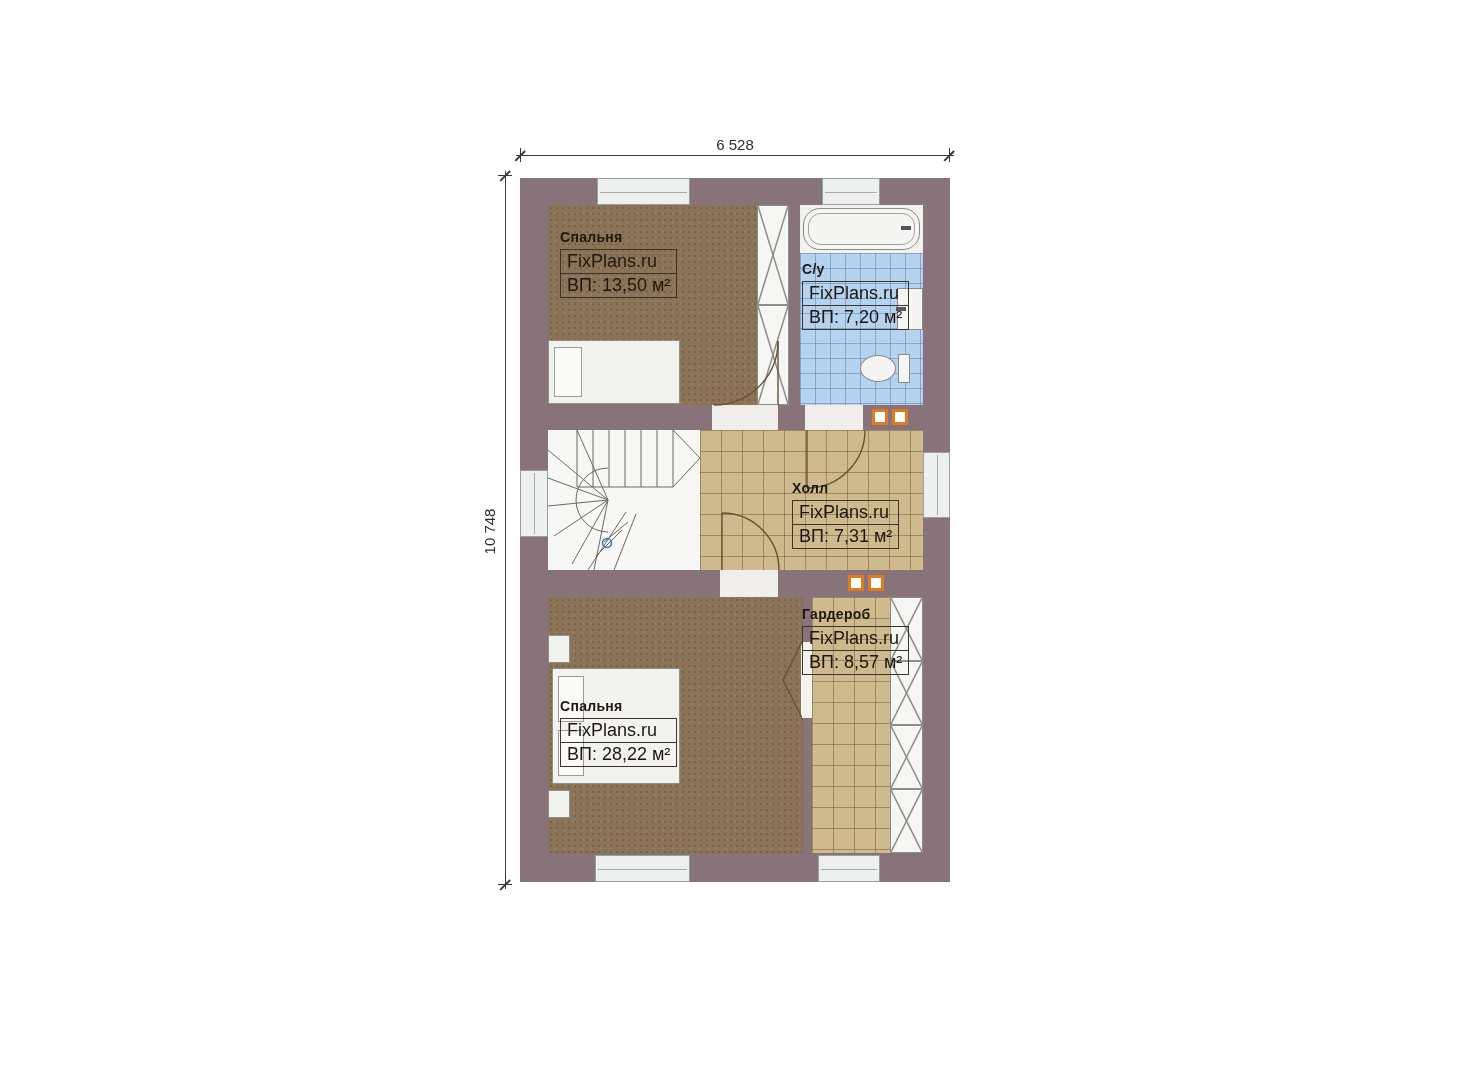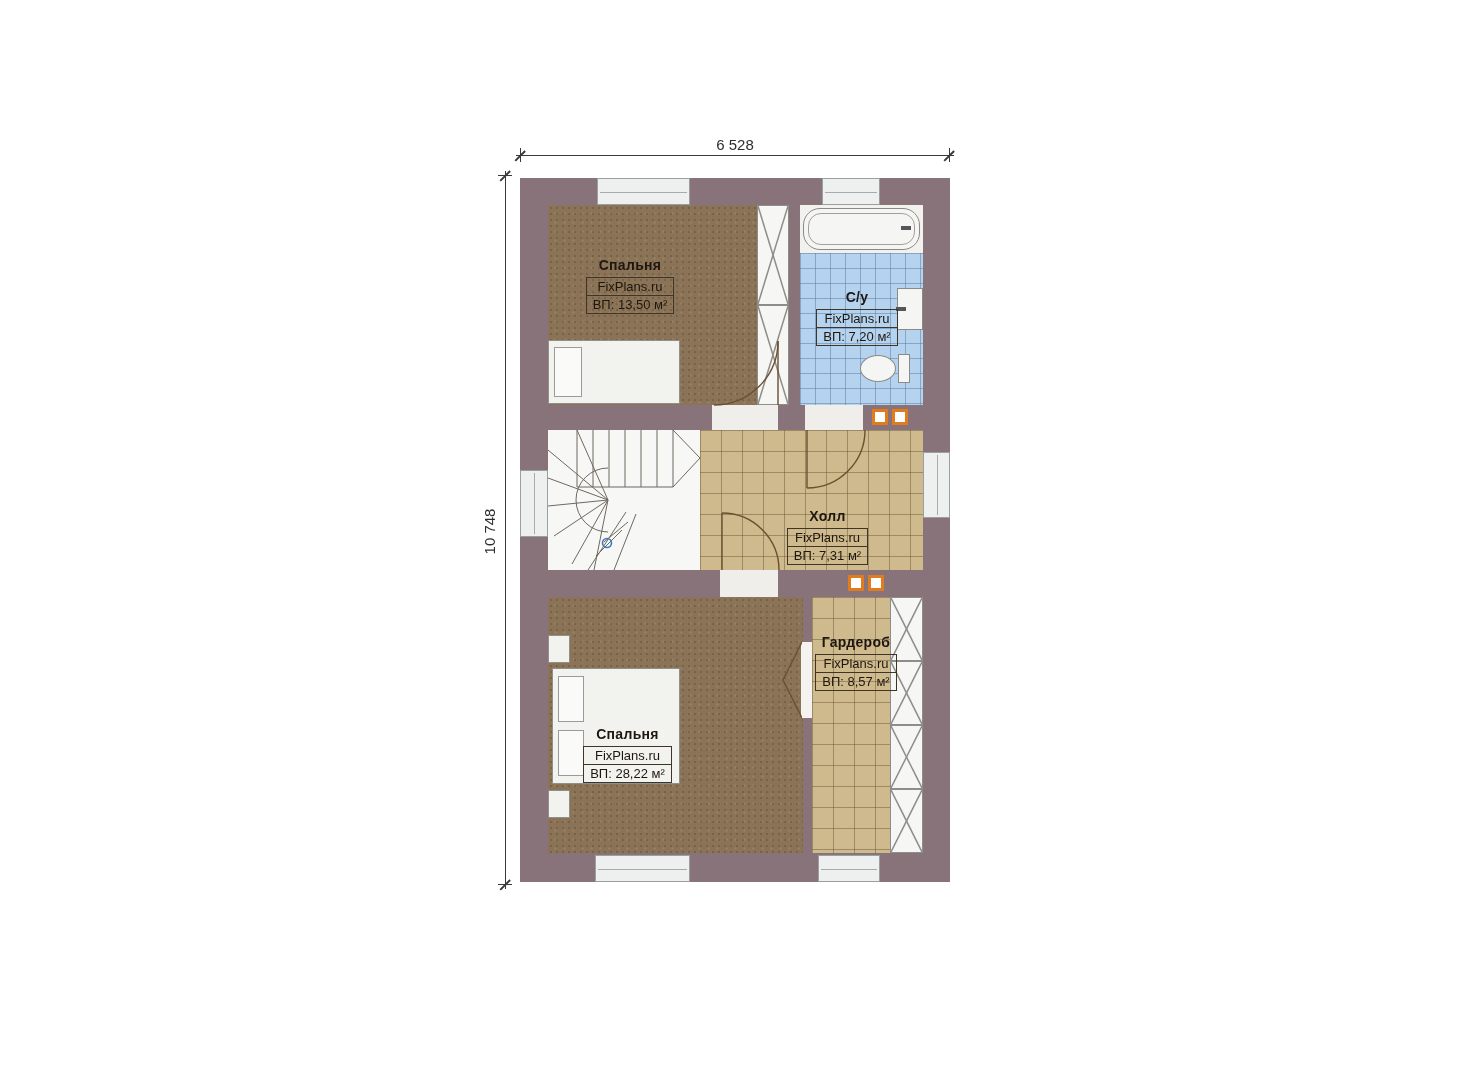--- a/index.html
+++ b/index.html
@@ -57,24 +57,24 @@
 
   .tub{background:#f5f5f3;border:1.5px solid #8a8a88;border-radius:17px;box-sizing:border-box;}
   .tub-inner{position:absolute;inset:4px;border:1px solid #a0a09c;border-radius:13px;}
   .toilet-bowl{background:#f5f5f3;border:1.5px solid #8a8a88;border-radius:50%;box-sizing:border-box;}
   .toilet-tank{background:#f5f5f3;border:1.5px solid #8a8a88;box-sizing:border-box;}
   .sink{background:#f5f5f3;border:1.5px solid #8a8a88;box-sizing:border-box;}
   .faucet-dot{position:absolute;width:10px;height:4px;background:#56565a;}
 
   .vent{width:16px;height:16px;background:#ffffff;border:3px solid var(--vent-accent,#e07c1e);box-sizing:border-box;}
 
-  .room-label{text-align:center;color:#1e170f;margin-top:28px;}
+  .room-label{text-align:left;color:#1e170f;}
   .room-title{font-size:14px;font-weight:bold;letter-spacing:.3px;margin-bottom:4px;white-space:nowrap;}
   .label-box{border:1px solid #3f3425;display:inline-block;}
-  .label-box .row{padding:1px 6px;font-size:13px;white-space:nowrap;}
+  .label-box .row{padding:1px 6px;font-size:18px;white-space:nowrap;}
   .label-box .row + .row{border-top:1px solid #3f3425;}
 
   .line-svg{position:absolute;pointer-events:none;}
 </style>
 </head>
 <body>
 
 <div class="canvas">
 
   <div class="abs" style="left:520px;top:136px;width:430px;height:34px;">
@@ -256,21 +256,21 @@
     </div>
 
     <div class="abs room-label" style="left:282px;top:83px;width:110px;">
       <div class="room-title">С/у</div>
       <div class="label-box">
         <div class="row">FixPlans.ru</div>
         <div class="row">ВП: 7,20 м²</div>
       </div>
     </div>
 
-    <div class="abs room-label" style="left:250px;top:302px;width:115px;">
+    <div class="abs room-label" style="left:272px;top:302px;width:115px;">
       <div class="room-title">Холл</div>
       <div class="label-box">
         <div class="row">FixPlans.ru</div>
         <div class="row">ВП: 7,31 м²</div>
       </div>
     </div>
 
     <div class="abs room-label" style="left:282px;top:428px;width:108px;">
       <div class="room-title">Гардероб</div>
       <div class="label-box">

